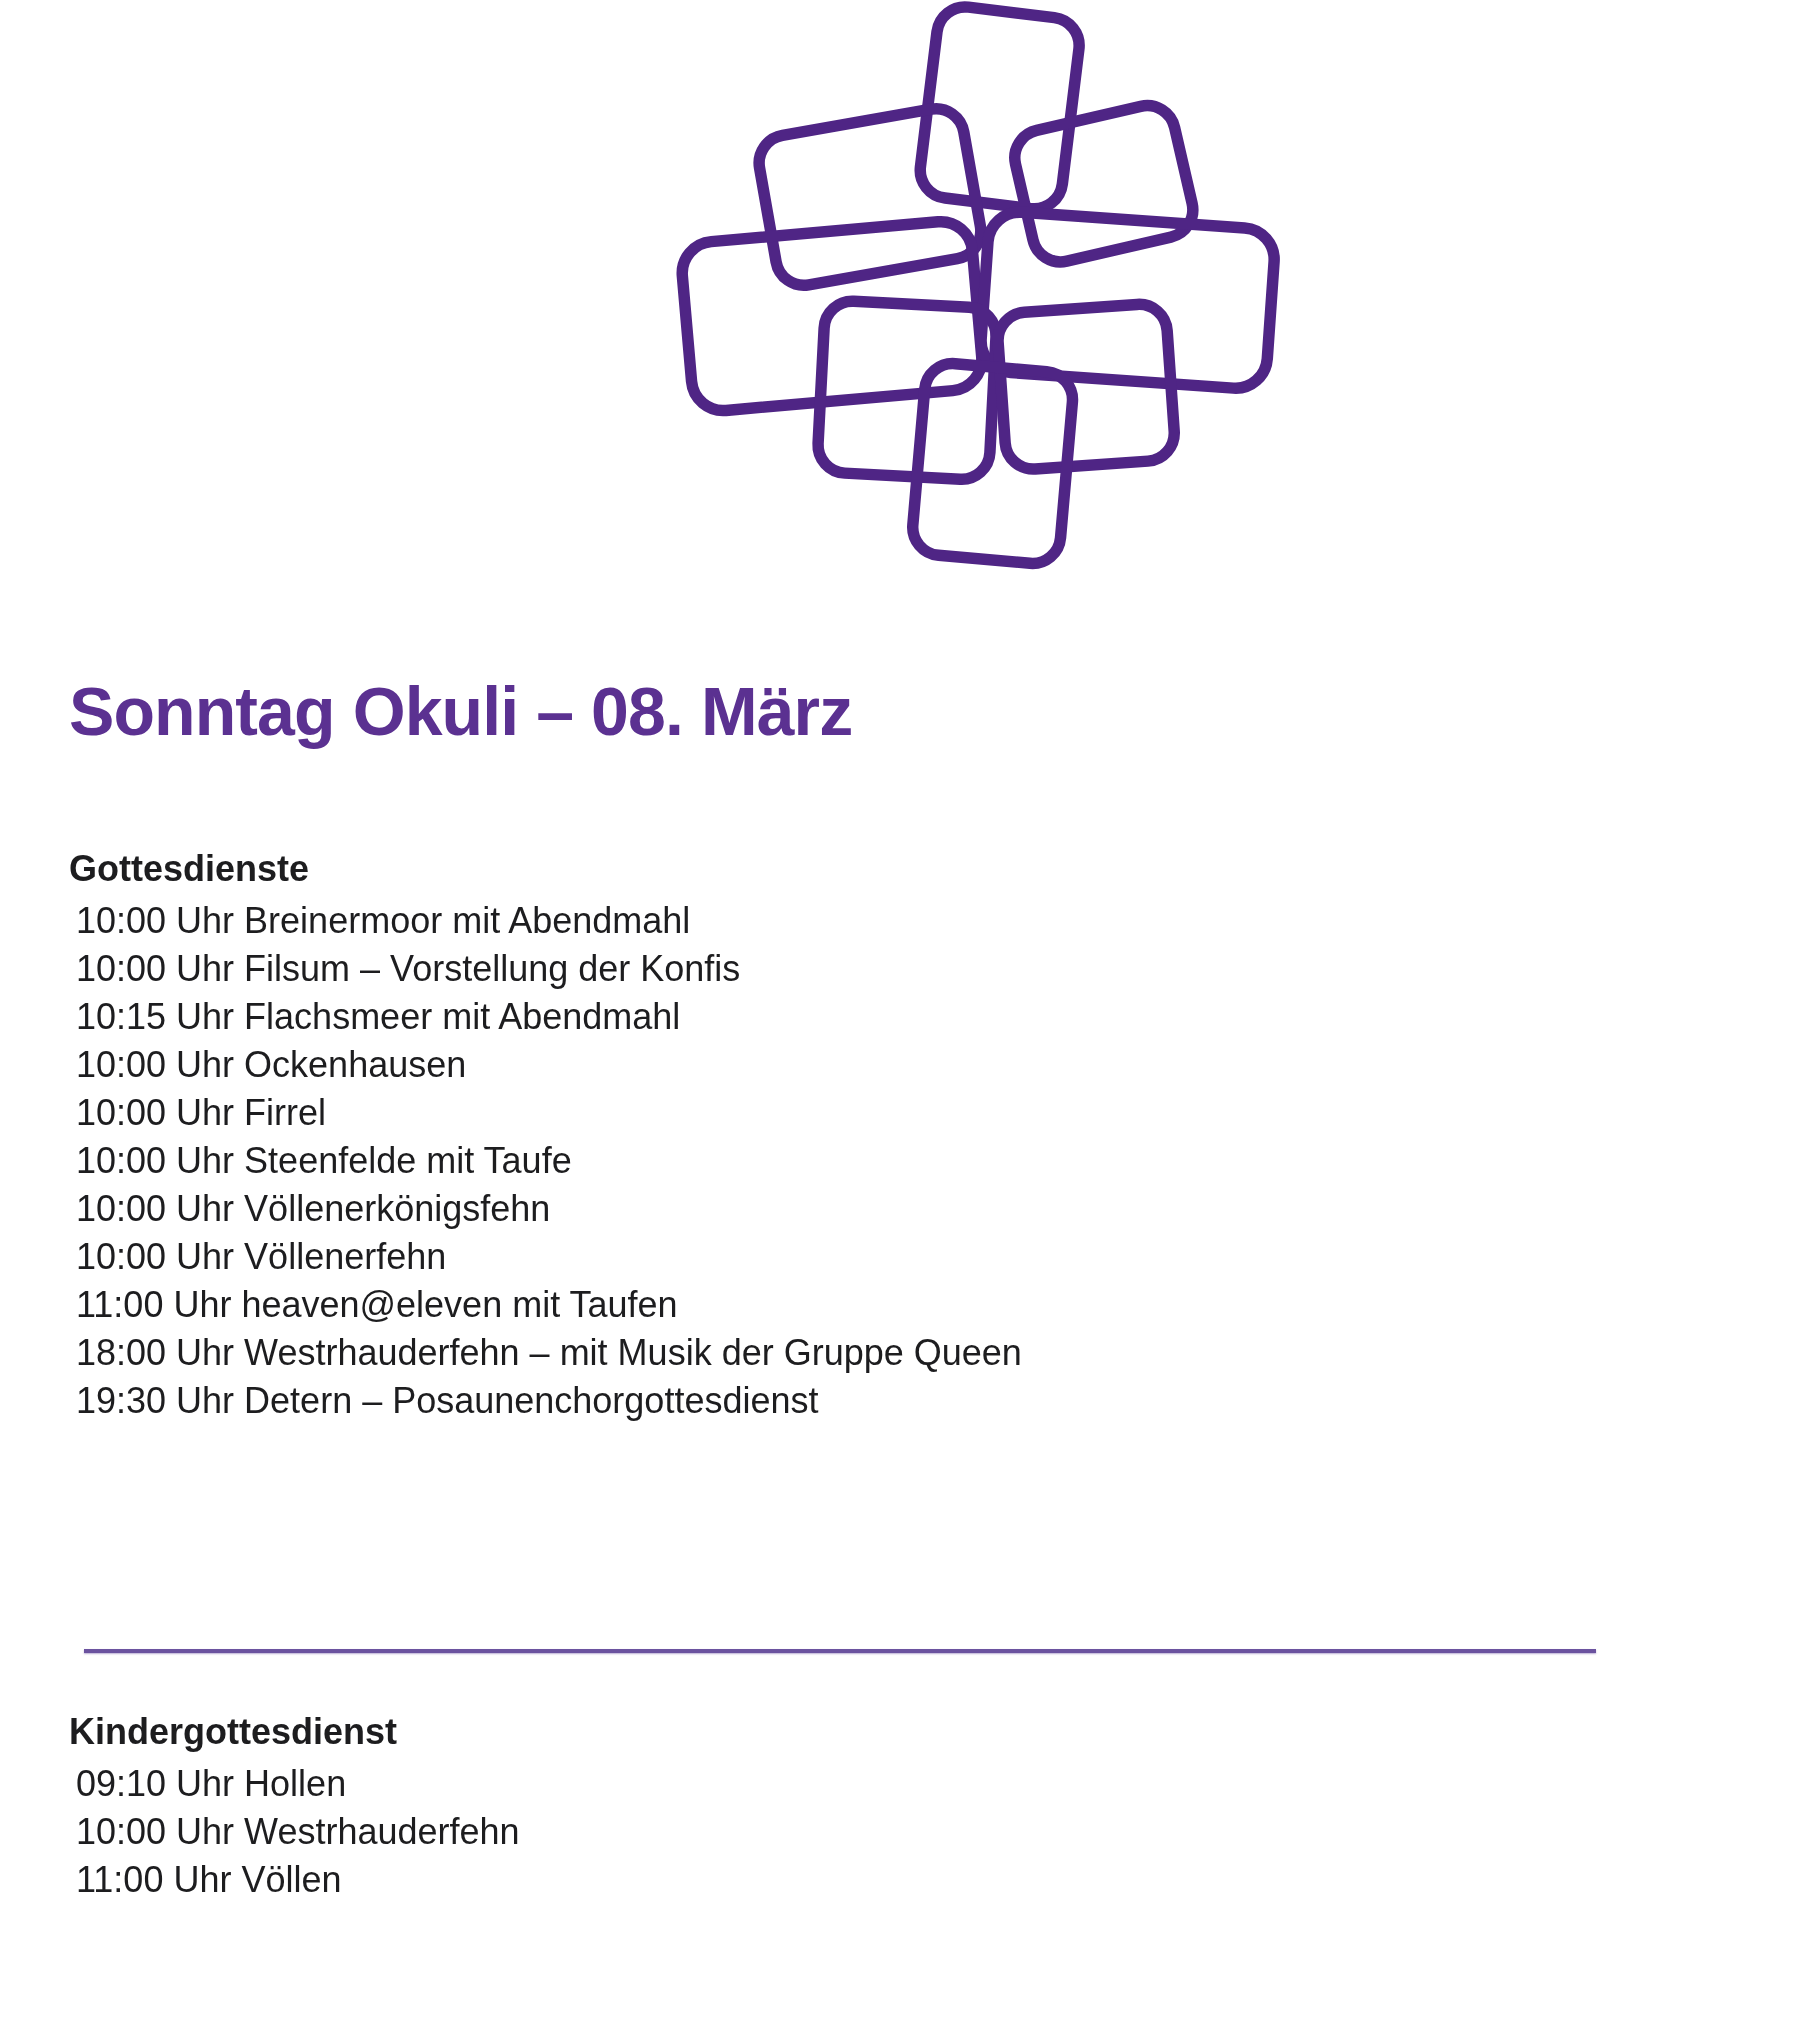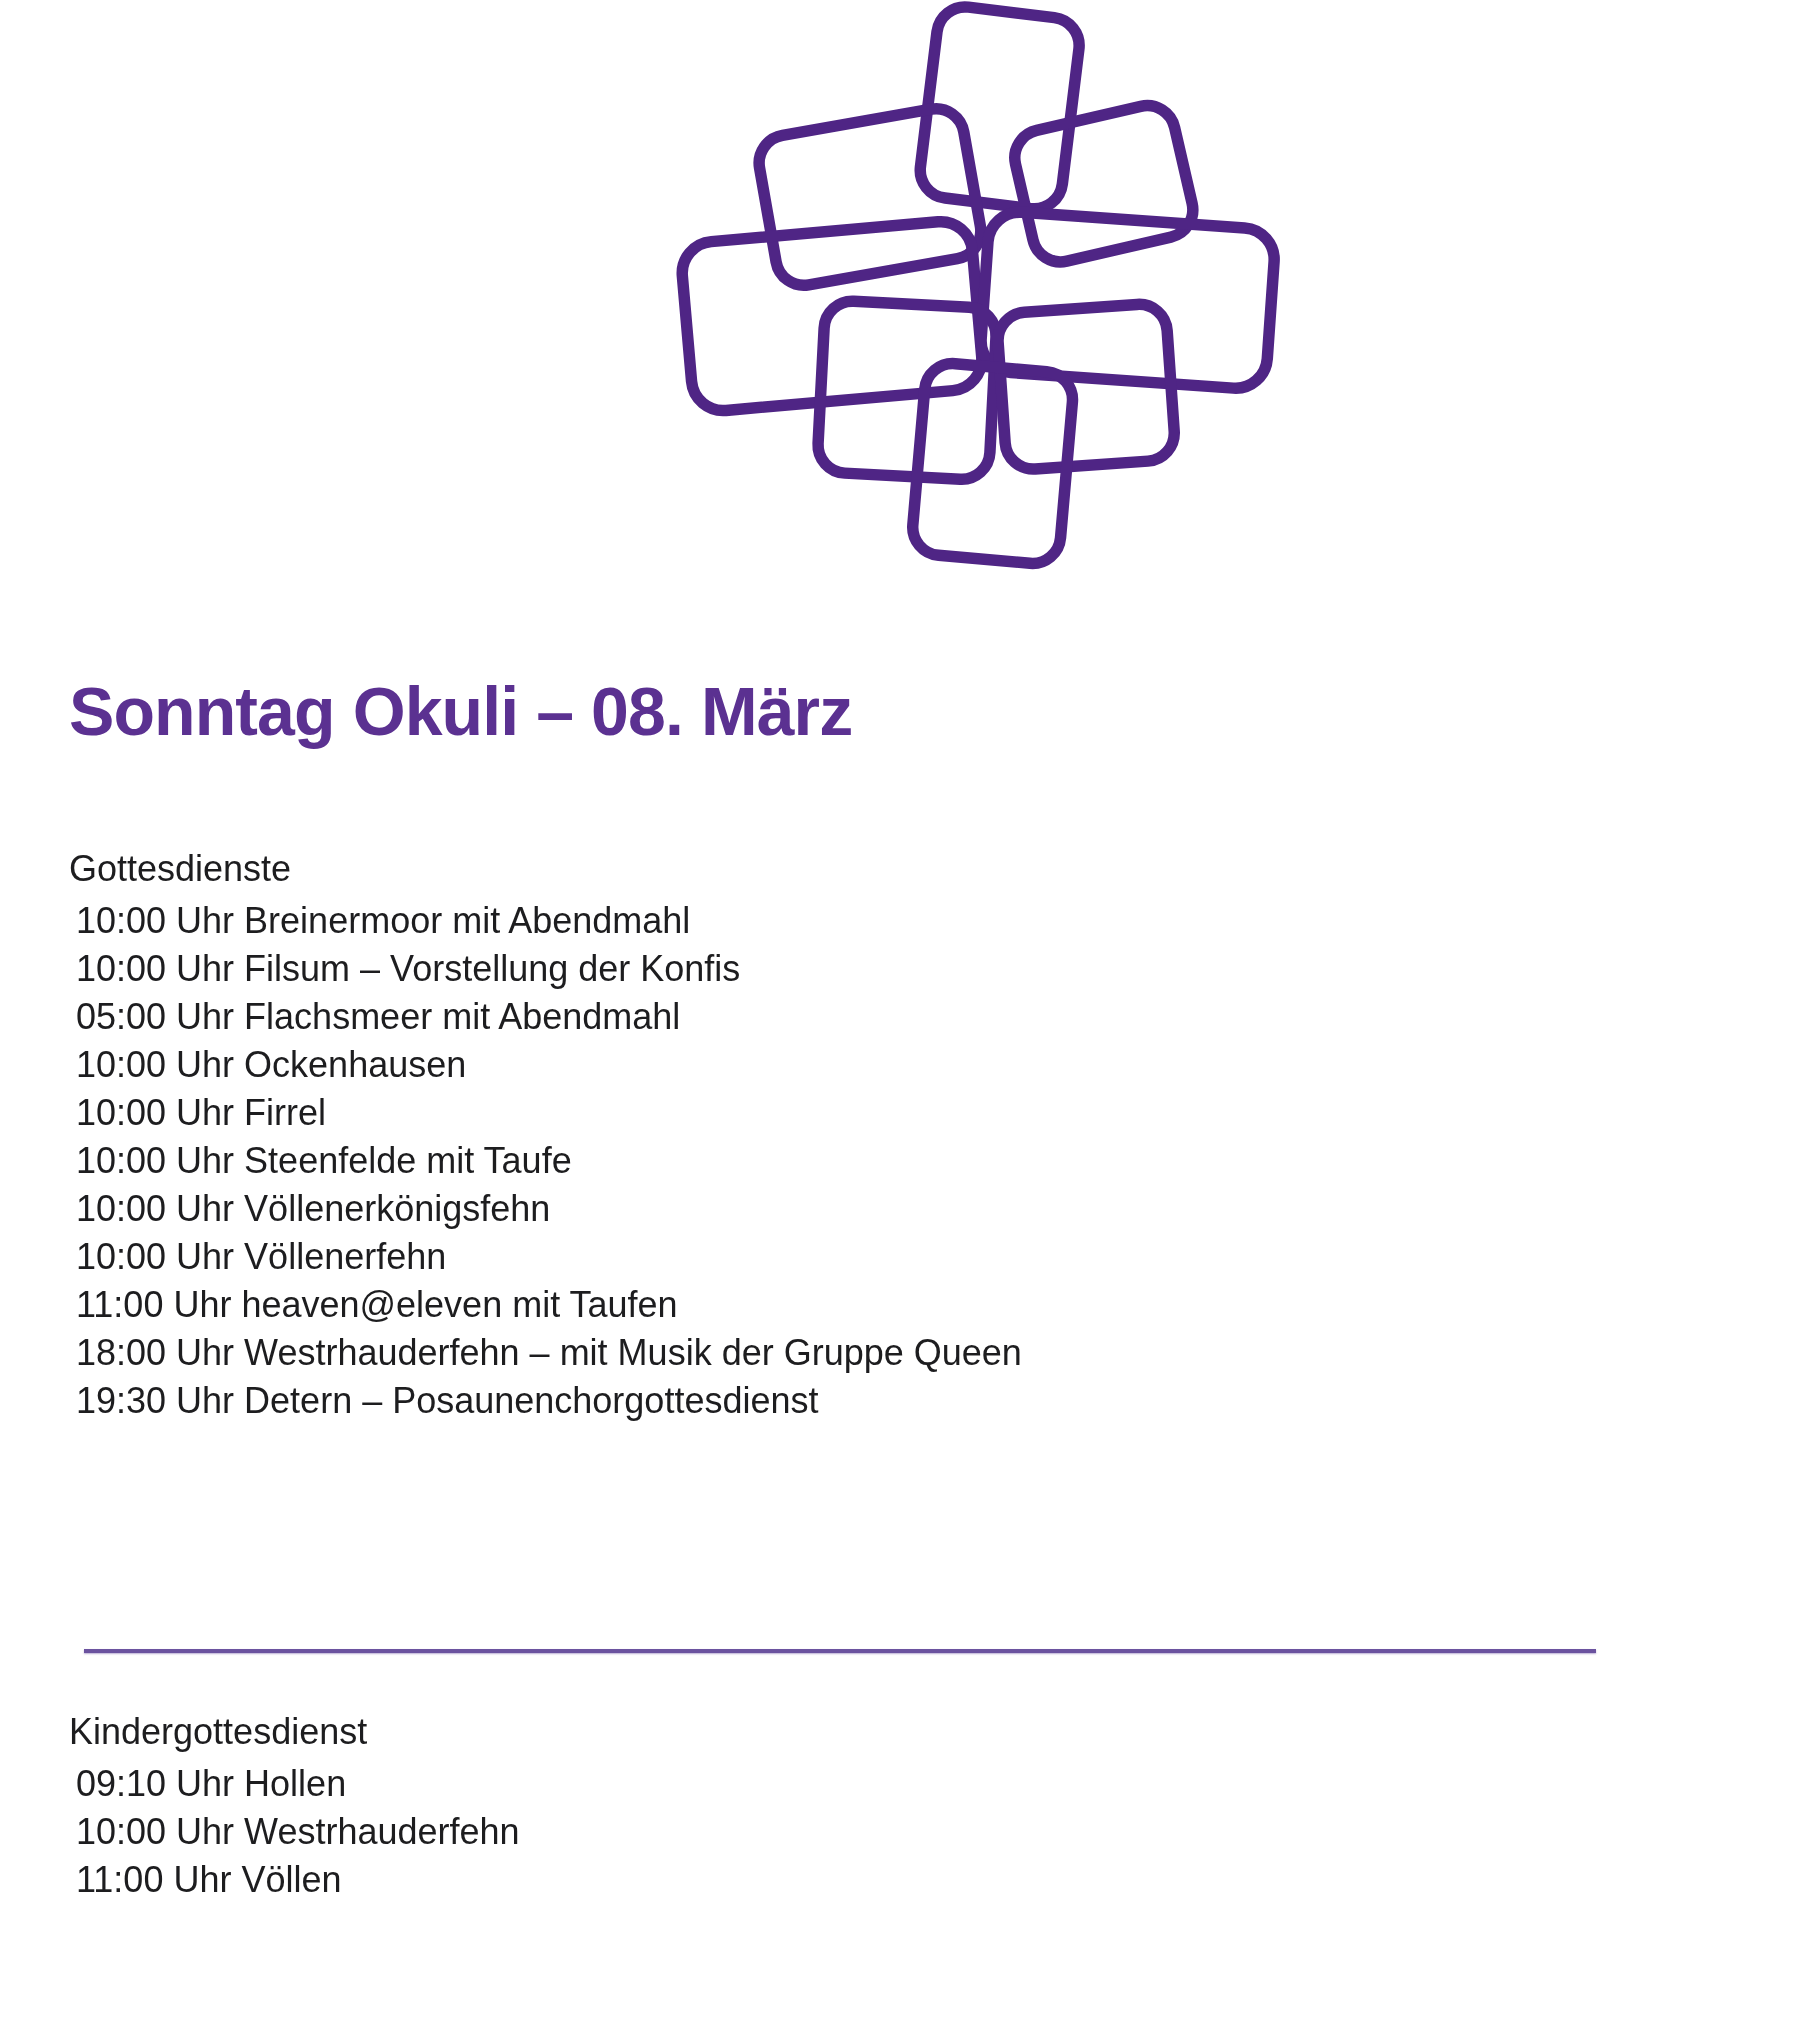--- a/index.html
+++ b/index.html
@@ -54,21 +54,21 @@
   }
   .section {
     position: absolute;
     left: 69px;
   }
   .section-gottesdienste { top: 845px; }
   .section-kindergottesdienst { top: 1708px; }
   .heading {
     font-size: 36px;
     line-height: 48px;
-    font-weight: normal;
+    font-weight: bold;
     color: var(--text-color);
     margin-bottom: 3.5px;
   }
   .service-item {
     font-size: 36px;
     line-height: 48px;
     font-weight: normal;
     color: var(--text-color);
     white-space: nowrap;
     margin-left: 7px;
@@ -102,21 +102,21 @@
     </svg>
   </div>
 
   <h1 class="title">Sonntag Okuli – 08. März</h1>
 
   <section class="section section-gottesdienste">
     <div class="heading">Gottesdienste</div>
     <div class="list">
         <div class="service-item">10:00 Uhr Breinermoor mit Abendmahl</div>
         <div class="service-item">10:00 Uhr Filsum – Vorstellung der Konfis</div>
-        <div class="service-item">05:00 Uhr Flachsmeer mit Abendmahl</div>
+        <div class="service-item">10:15 Uhr Flachsmeer mit Abendmahl</div>
         <div class="service-item">10:00 Uhr Ockenhausen</div>
         <div class="service-item">10:00 Uhr Firrel</div>
         <div class="service-item">10:00 Uhr Steenfelde mit Taufe</div>
         <div class="service-item">10:00 Uhr Völlenerkönigsfehn</div>
         <div class="service-item">10:00 Uhr Völlenerfehn</div>
         <div class="service-item">11:00 Uhr heaven@eleven mit Taufen</div>
         <div class="service-item">18:00 Uhr Westrhauderfehn – mit Musik der Gruppe Queen</div>
         <div class="service-item">19:30 Uhr Detern – Posaunenchorgottesdienst</div>
       </div>
   </section>

